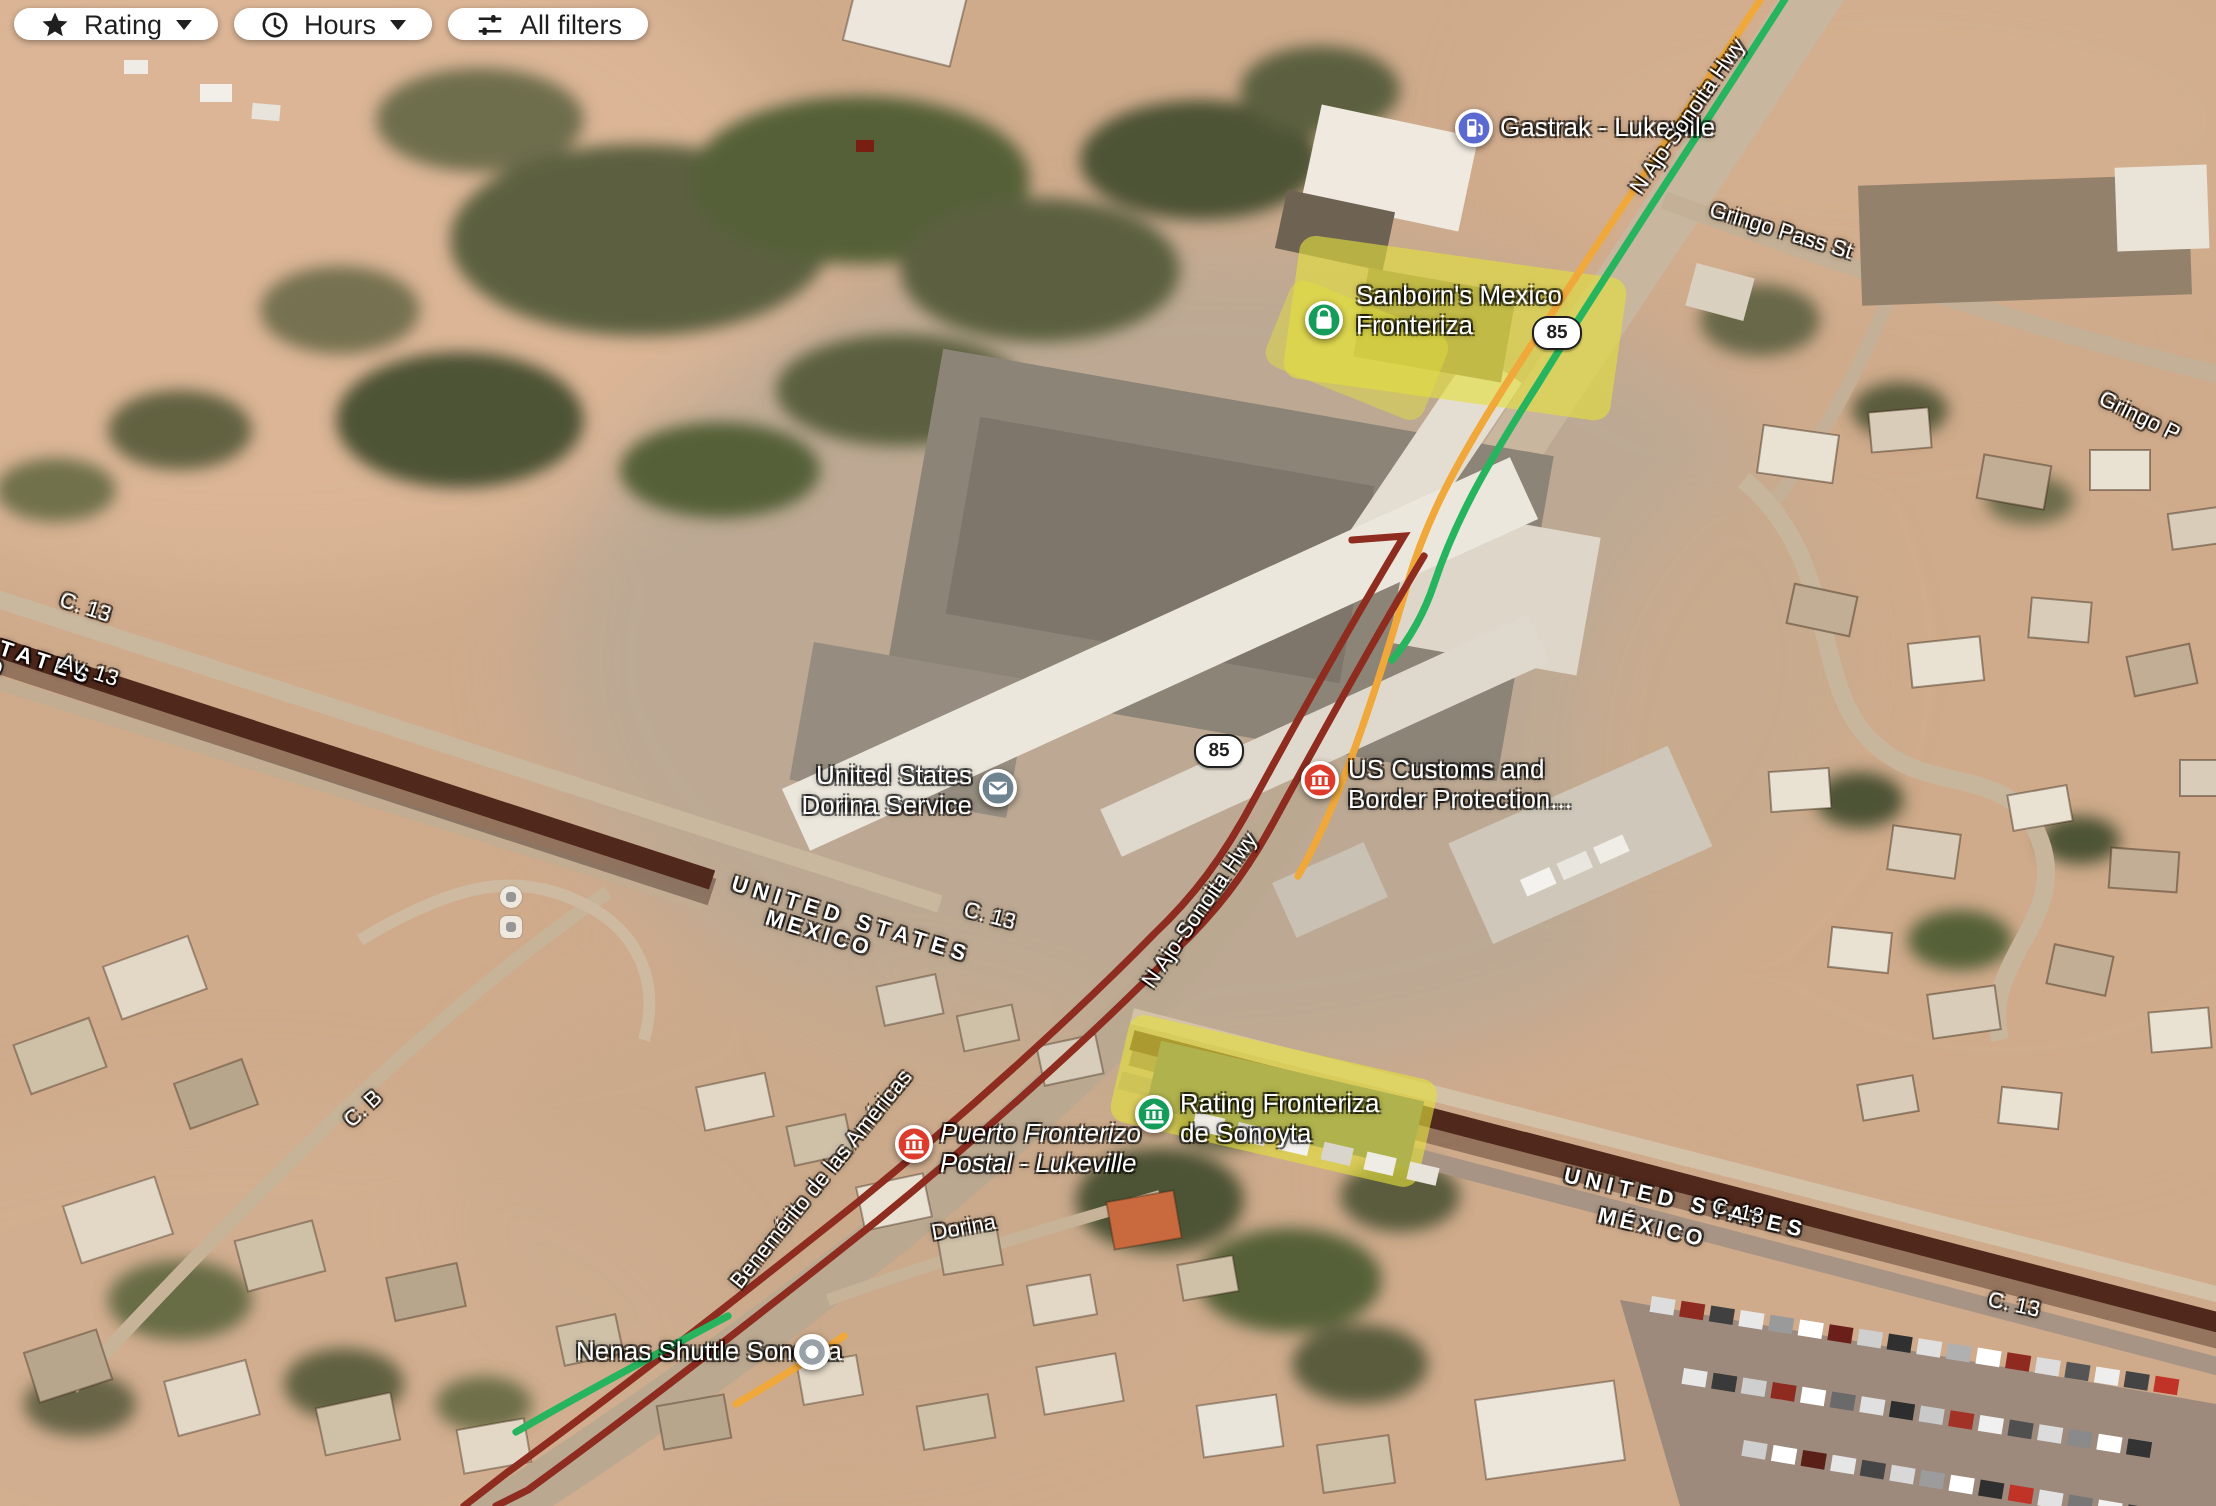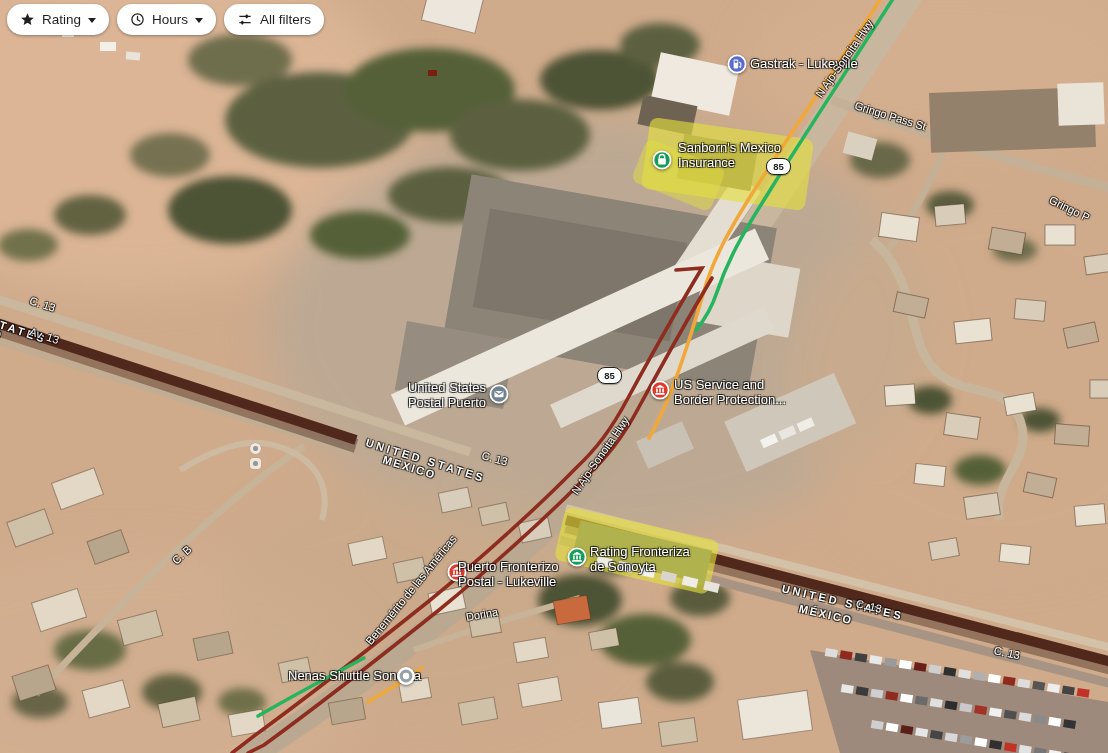--- a/index.html
+++ b/index.html
@@ -21,21 +21,21 @@
   .poi svg{display:block;filter:drop-shadow(0 1px 1.5px rgba(0,0,0,.5));}
   .mini{position:absolute;width:11px;height:11px;background:#f4f2ee;border-radius:3px;
         opacity:.85;box-shadow:0 0 1px rgba(0,0,0,.4);}
   .mini i{display:block;width:5px;height:5px;margin:3px;background:#8d9298;border-radius:2px;}
   
   .shield{position:absolute;width:23px;height:15px;background:#fff;border:1.6px solid #1f1f1f;
           border-radius:8px;display:flex;align-items:center;justify-content:center;
           font-size:9.5px;font-weight:700;color:#1f1f1f;box-shadow:0 1px 1px rgba(0,0,0,.3);}
   
   .chips{position:absolute;left:7px;top:4px;display:flex;gap:8px;z-index:40;}
-  .chip{display:inline-flex;align-items:center;gap:7px;height:31px;padding:0 13px;
+  .chip{display:inline-flex;align-items:center;gap:7px;height:16px;padding:0 13px;
         background:#fff;border-radius:15px;box-shadow:0 1px 3px rgba(0,0,0,.35);
         font-size:13.5px;color:#1f1f1f;font-weight:500;}
   .chip svg{display:block;}
   .caret{width:0;height:0;border-left:4.5px solid transparent;border-right:4.5px solid transparent;
          border-top:5px solid #1f1f1f;margin-top:1px;}
 </style>
 </head>
 <body>
 
 <div class="stage">
@@ -290,54 +290,54 @@
 
   <div class="poi" style="left:652px;top:150px;">
     <svg width="20" height="20" viewBox="0 0 20 20">
       <circle cx="10" cy="10" r="8.6" stroke="#fff" stroke-width="1.8" fill="#169c5a"></circle>
       <path d="M7.3 8.4V7.2a2.7 2.7 0 0 1 5.4 0v1.2" stroke="#fff" stroke-width="1.3" fill="none"></path>
       <rect x="6.2" y="8.2" width="7.6" height="6.2" rx="1" fill="#fff"></rect>
     </svg>
   </div>
   <div class="ml two" style="left:678px;top:140px;">
     <div>Sanborn's Mexico</div>
-    <div>Insurance</div>
+    <div>Fronteriza</div>
   </div>
 
   <div class="shield" style="left:766px;top:158px;">
     <span>85</span>
   </div>
   <div class="shield" style="left:597px;top:367px;">
     <span>85</span>
   </div>
 
   <div class="ml two ral" style="left:398px;top:380px;width:88px;">
     <div>United States</div>
-    <div>Postal Puerto</div>
+    <div>Dorina Service</div>
   </div>
   <div class="poi" style="left:489px;top:384px;">
     <svg width="20" height="20" viewBox="0 0 20 20">
       <circle cx="10" cy="10" r="8.6" stroke="#fff" stroke-width="1.8" fill="#6f8391"></circle>
       <rect x="5.5" y="6.9" width="9" height="6.4" rx="1" fill="#fff"></rect>
       <path d="M6 7.6l4 3 4-3" stroke-width="1.2" fill="none" stroke="#6f8391"></path>
     </svg>
   </div>
 
   <div class="poi" style="left:650px;top:380px;">
     <svg width="20" height="20" viewBox="0 0 20 20">
       <circle cx="10" cy="10" r="8.6" stroke="#fff" stroke-width="1.8" fill="#dd3b2c"></circle>
       <path d="M10 4.8l4.8 3H5.2z" fill="#fff"></path>
       <rect x="6.1" y="8.5" width="1.6" height="4" fill="#fff"></rect>
         <rect x="9.2" y="8.5" width="1.6" height="4" fill="#fff"></rect>
         <rect x="12.3" y="8.5" width="1.6" height="4" fill="#fff"></rect>
       <rect x="5.2" y="13.1" width="9.6" height="1.7" rx=".4" fill="#fff"></rect>
     </svg>
   </div>
   <div class="ml two" style="left:674px;top:377px;">
-    <div>US Service and</div>
+    <div>US Customs and</div>
     <div>Border Protection...</div>
   </div>
 
   <div class="ml bord" style="left:366px;top:436px;transform:rotate(17deg);">UNITED STATES</div>
   <div class="ml bord bord2" style="left:383px;top:453px;transform:rotate(17deg);">MEXICO</div>
   <div class="ml rd" style="left:482px;top:449px;transform:rotate(15deg);">C. 13</div>
 
   <div class="ml rd" style="left:574px;top:487px;transform:rotate(-55deg);">N Ajo-Sonoita Hwy</div>
 
   <div class="ml rd" style="left:368px;top:637px;transform:rotate(-51deg);">Benemérito de las Américas</div>
@@ -345,21 +345,21 @@
   <div class="poi" style="left:447px;top:562px;">
     <svg width="20" height="20" viewBox="0 0 20 20">
       <circle cx="10" cy="10" r="8.6" stroke="#fff" stroke-width="1.8" fill="#dd3b2c"></circle>
       <path d="M10 4.8l4.8 3H5.2z" fill="#fff"></path>
       <rect x="6.1" y="8.5" width="1.6" height="4" fill="#fff"></rect>
         <rect x="9.2" y="8.5" width="1.6" height="4" fill="#fff"></rect>
         <rect x="12.3" y="8.5" width="1.6" height="4" fill="#fff"></rect>
       <rect x="5.2" y="13.1" width="9.6" height="1.7" rx=".4" fill="#fff"></rect>
     </svg>
   </div>
-  <div class="ml two" style="left:458px;top:559px;">
+  <div class="ml two" style="left:470px;top:559px;font-style:italic;">
     <div>Puerto Fronterizo</div>
     <div>Postal - Lukeville</div>
   </div>
 
   <div class="poi" style="left:567px;top:547px;">
     <svg width="20" height="20" viewBox="0 0 20 20">
       <circle cx="10" cy="10" r="8.6" stroke="#fff" stroke-width="1.8" fill="#169c5a"></circle>
       <path d="M10 4.8l4.8 3H5.2z" fill="#fff"></path>
       <rect x="6.1" y="8.5" width="1.6" height="4" fill="#fff"></rect>
         <rect x="9.2" y="8.5" width="1.6" height="4" fill="#fff"></rect>

